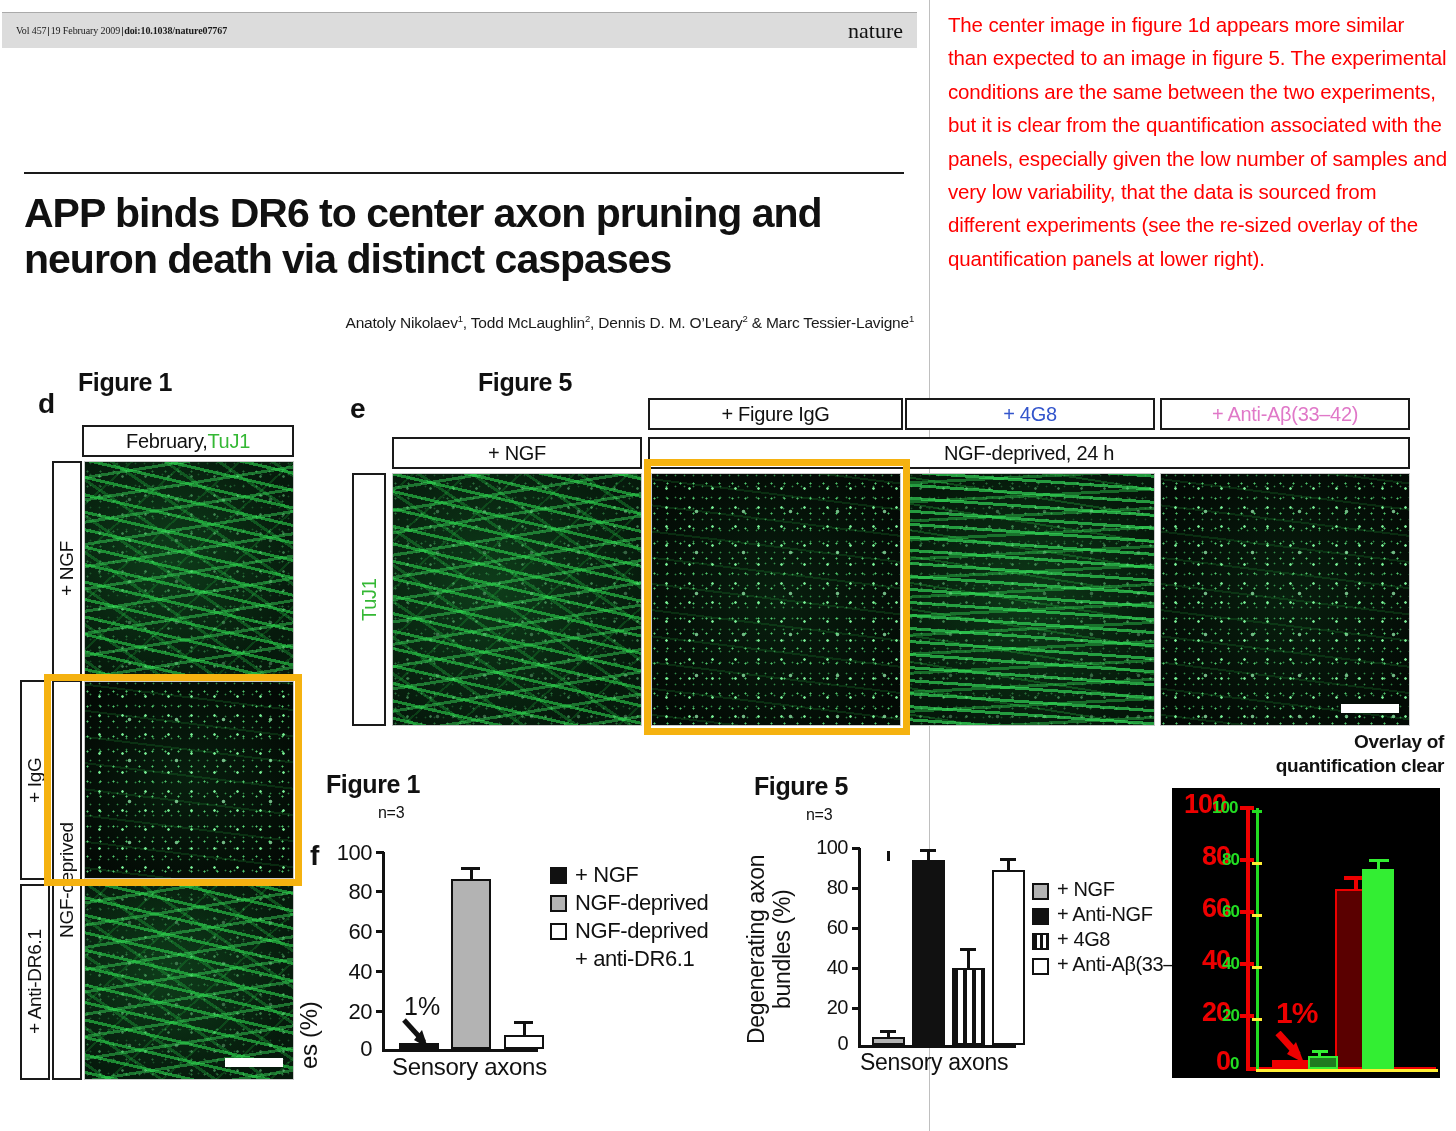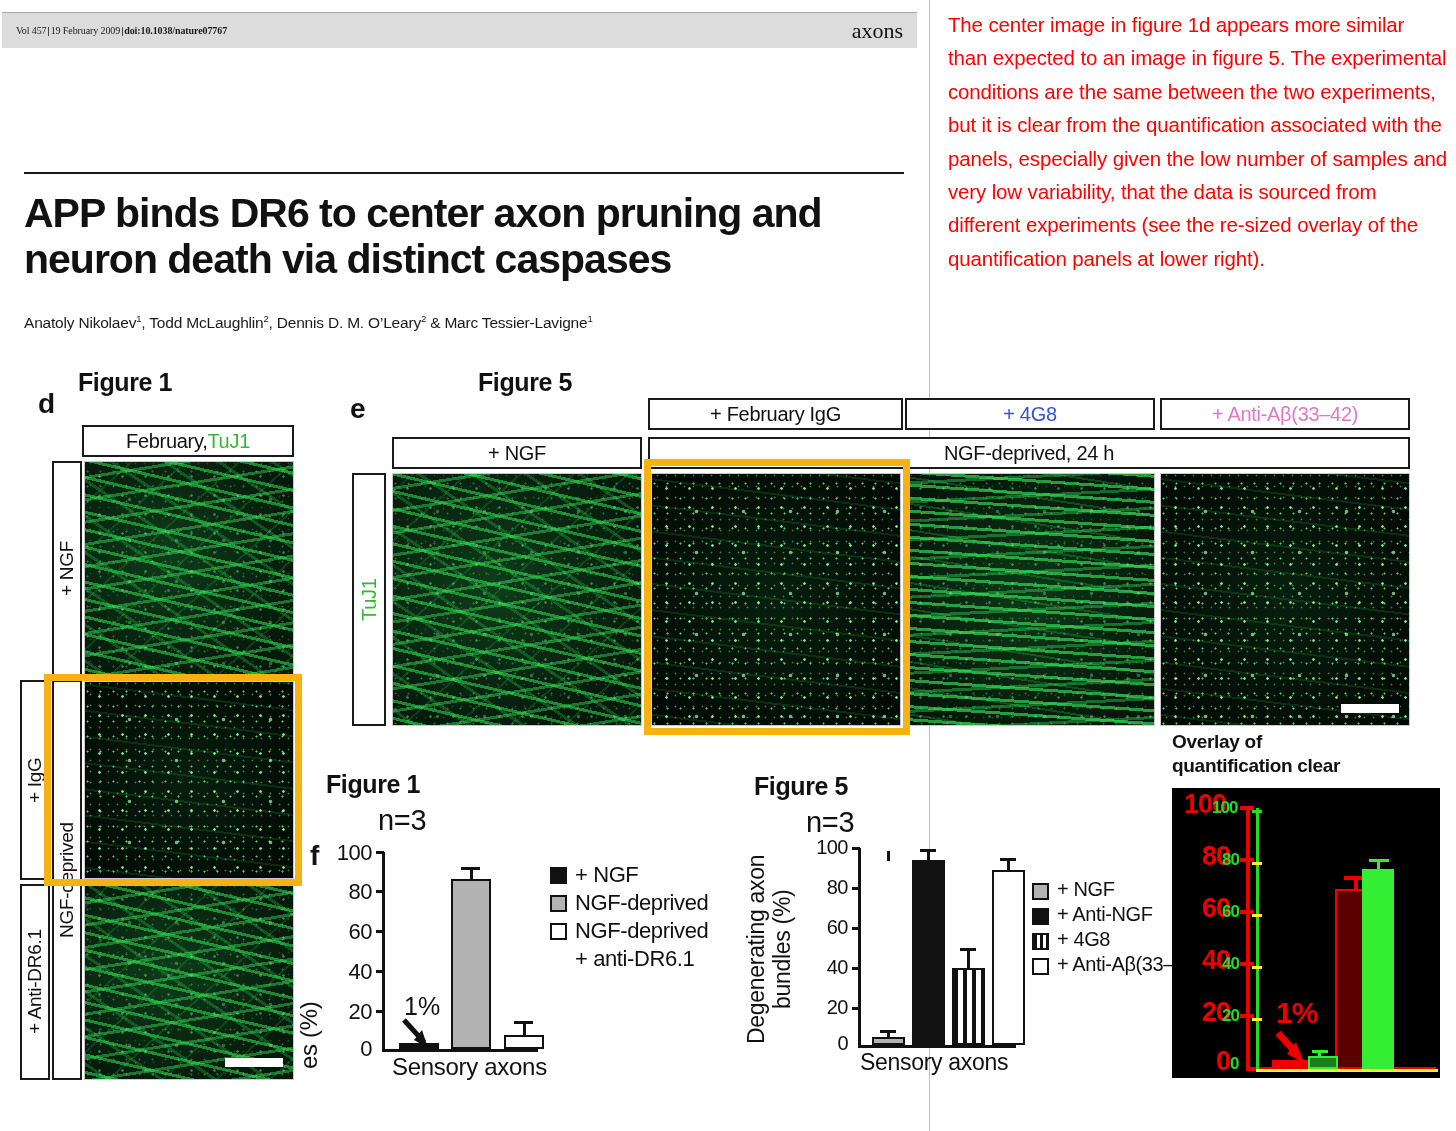--- a/index.html
+++ b/index.html
@@ -44,40 +44,40 @@
   #rule-line{
     position:absolute; left:24px; top:172px; width:880px; height:2px; background:#1a1a1a;
   }
   #paper-title{
     position:absolute; left:24px; top:190px; width:890px;
     font-size:41px; font-weight:bold; color:#111; line-height:1.13;
     letter-spacing:-1.0px;
   }
   #paper-authors{
     position:absolute; left:24px; top:313px; width:890px;
-    font-size:15.5px; color:#1a1a1a; letter-spacing:-0.2px;
+    font-size:15.5px; color:#1a1a1a; letter-spacing:-0.2px;text-align:right;
   }
   #paper-authors sup{ font-size:9.5px; }
 
   
   #annotation{
     position:absolute; left:948px; top:8px; width:500px;
     color:#fe0000; font-size:20.5px; line-height:1.63; letter-spacing:-0.15px;
   }
 
   
   .fig-heading{
     position:absolute; font-size:25px; font-weight:bold; color:#111;
     letter-spacing:-0.4px;
   }
   .panel-letter{
     position:absolute; font-size:28px; font-weight:bold; color:#111;
   }
   .nlabel{
-    position:absolute; font-size:29px; color:#111; letter-spacing:-0.3px;
+    position:absolute; font-size:16px; color:#111; letter-spacing:-0.3px;
   }
 
   
   .boxlabel{
     position:absolute;
     border:2.5px solid #1a1a1a; background:#fff;
     display:flex; align-items:center; justify-content:center;
     font-size:20px; color:#111; letter-spacing:-0.3px;
     white-space:nowrap;
   }
@@ -165,41 +165,41 @@
   .sw-gray{ background:#b3b3b3; }
   .sw-white{ background:#fff; }
   .sw-striped{
     background:repeating-linear-gradient(90deg,#111 0 3px,#fff 3px 6px);
   }
   .annot-1pct{ position:absolute; font-size:25px; color:#111; }
 
   
   #overlay-title{
     position:absolute; left:1172px; top:730px; width:272px;
-    text-align:left; font-size:19px; font-weight:bold; color:#111;
+    text-align:right; font-size:19px; font-weight:bold; color:#111;
     line-height:1.25; letter-spacing:-0.3px;
   }
   #overlay-plot{
     position:absolute; left:1172px; top:788px; width:268px; height:290px;
     background:#000; overflow:hidden;
   }
   .ov-axis{ position:absolute; }
   .ov-tlabel{ position:absolute; font-size:27px; font-weight:bold; letter-spacing:-1px;}
   .ov-red{ color:#ee0000; }
   .ov-green{ color:#22dd22; font-size:17px; font-weight:bold; }
   .ov-bar{ position:absolute; }
 </style>
 </head>
 <body>
 
 <div id="journal-page">
 
   <div id="journal-header">
     <div class="hdr-left"><span>Vol 457</span><span class="sep">|</span><span>19 February 2009</span><span class="sep">|</span><span class="doi">doi:10.1038/nature07767</span></div>
-    <div class="hdr-right">axons</div>
+    <div class="hdr-right">nature</div>
   </div>
 
   <div id="rule-line"></div>
   <div id="paper-title">APP binds DR6 to center axon pruning and neuron death via distinct caspases</div>
   <div id="paper-authors">Anatoly Nikolaev<sup>1</sup>, Todd McLaughlin<sup>2</sup>, Dennis D. M. O’Leary<sup>2</sup> &amp; Marc Tessier-Lavigne<sup>1</sup></div>
 </div>
 
 <div id="annotation">The center image in figure 1d appears more similar than expected to an image in figure 5. The experimental conditions are the same between the two experiments, but it is clear from the quantification associated with the panels, especially given the low number of samples and very low variability, that the data is sourced from different experiments (see the re-sized overlay of the quantification panels at lower right).</div>
 
 <div class="fig-heading" style="left:78px; top:368px;">Figure 1</div>
@@ -230,21 +230,21 @@
   <div class="net"></div>
   <div class="dots light"></div>
   <div class="scalebar"></div>
 </div>
 
 <div class="hl-box" style="left:44px; top:674px; width:258px; height:212px;"></div>
 
 <div class="fig-heading" style="left:478px; top:368px;">Figure 5</div>
 <div class="panel-letter" style="left:350px; top:393px;">e</div>
 
-<div class="boxlabel" style="left:648px; top:398px; width:255px; height:32px;">+ February IgG</div>
+<div class="boxlabel" style="left:648px; top:398px; width:255px; height:32px;">+ Figure IgG</div>
 <div class="boxlabel" style="left:905px; top:398px; width:250px; height:32px;">
     <span class="blue-txt">+ 4G8</span>
   </div>
 <div class="boxlabel" style="left:1160px; top:398px; width:250px; height:32px;">
     <span class="pink-txt">+ Anti-Aβ(33–42)</span>
   </div>
 
 <div class="boxlabel" style="left:392px; top:437px; width:250px; height:32px;">+ NGF</div>
 <div class="boxlabel" style="left:648px; top:437px; width:762px; height:32px;">NGF-deprived, 24 h</div>
 

